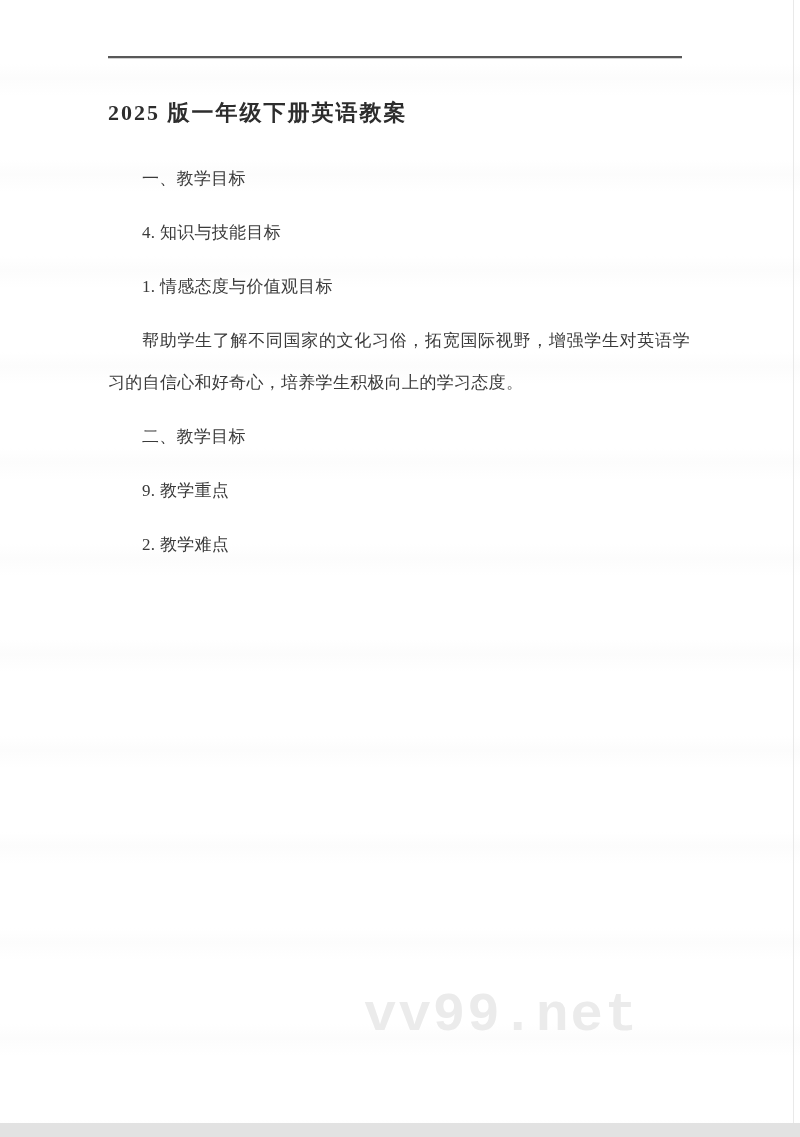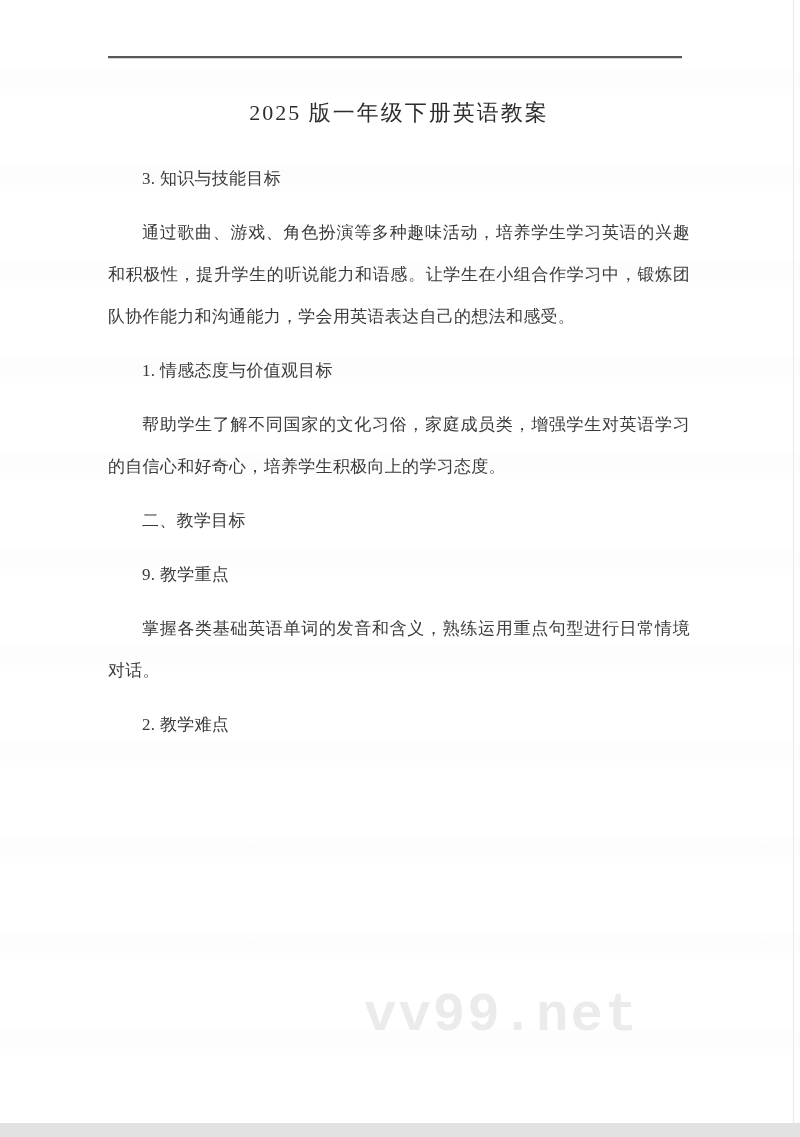--- a/index.html
+++ b/index.html
@@ -44,23 +44,23 @@
   .content {
     position: absolute;
     left: 108px;
     top: 92px;
     width: 582px;
   }
 
   .doc-title {
     margin: 0 0 24px 0;
     font-size: 22px;
-    font-weight: normal;
+    font-weight: bold;
     line-height: 42px;
-    text-align: center;
+    text-align: left;
     letter-spacing: 2px;
     color: #2d2d2d;
   }
 
   .block {
     margin: 0 0 12px 0;
     font-size: 17px;
     line-height: 42px;
     text-indent: 2em;
     text-align: justify;
@@ -95,36 +95,35 @@
 <body>
 
 <div class="page">
 
   <div class="header-rule"></div>
 
   <div class="content">
 
     <h1 class="doc-title">2025 版一年级下册英语教案</h1>
 
+    <div class="block heading">一、教学目标</div>
 
-    <div class="block subheading">3. 知识与技能目标</div>
+    <div class="block subheading">4. 知识与技能目标</div>
 
 
 
-    <div class="block paragraph">通过歌曲、游戏、角色扮演等多种趣味活动，培养学生学习英语的兴趣和积极性，提升学生的听说能力和语感。让学生在小组合作学习中，锻炼团队协作能力和沟通能力，学会用英语表达自己的想法和感受。</div>
 
     <div class="block subheading">1. 情感态度与价值观目标</div>
 
-    <div class="block paragraph">帮助学生了解不同国家的文化习俗，家庭成员类，增强学生对英语学习的自信心和好奇心，培养学生积极向上的学习态度。</div>
+    <div class="block paragraph">帮助学生了解不同国家的文化习俗，拓宽国际视野，增强学生对英语学习的自信心和好奇心，培养学生积极向上的学习态度。</div>
 
     <div class="block heading">二、教学目标</div>
 
     <div class="block subheading">9. 教学重点</div>
 
-    <div class="block paragraph">掌握各类基础英语单词的发音和含义，熟练运用重点句型进行日常情境对话。</div>
 
     <div class="block subheading">2. 教学难点</div>
 
 
   </div>
 
   <div class="watermark">vv99.net</div>
 
   <div class="page-right-edge"></div>
 

